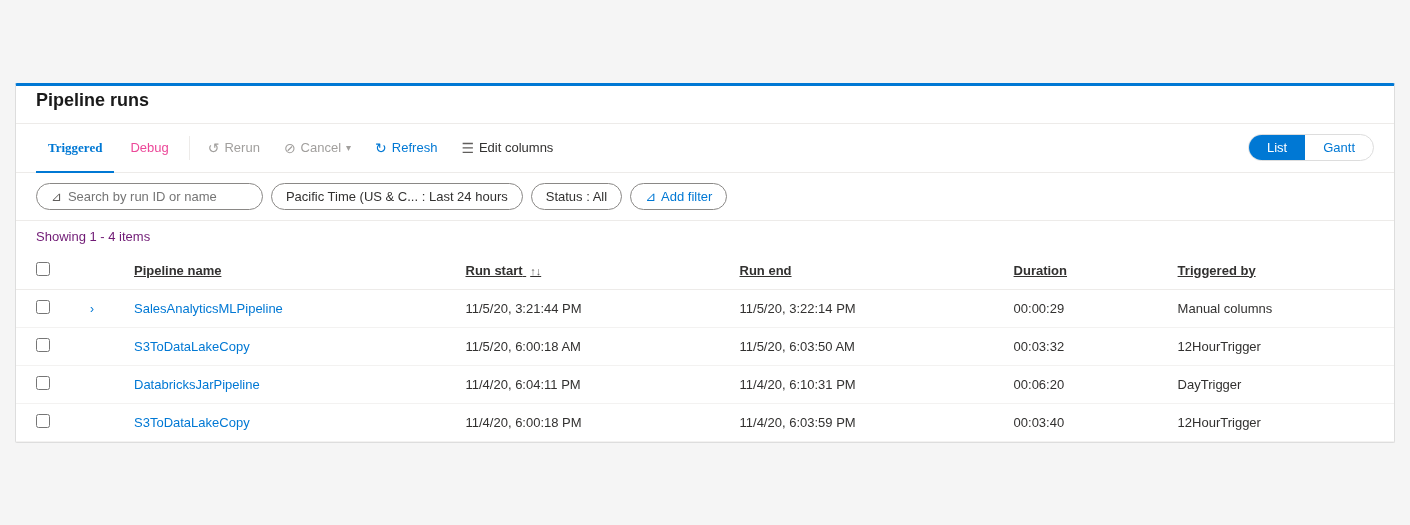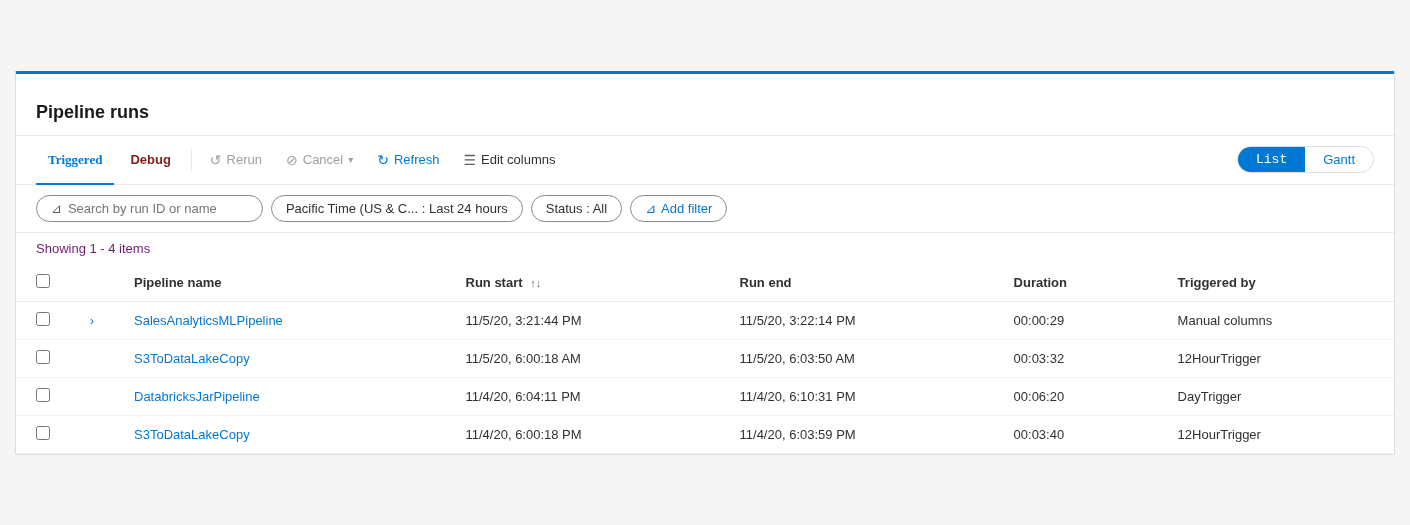--- a/index.html
+++ b/index.html
@@ -14,42 +14,41 @@
     }
     .container {
       width: 1380px;
       background: #fff;
       border: 1px solid #ddd;
       border-top: 3px solid #0078d4;
       border-radius: 2px;
       padding: 0;
     }
     .page-title {
-      padding: 28px 20px 12px 20px;
+      padding: 4px 20px 12px 20px;
       font-size: 18px;
       font-weight: 600;
       color: #1a1a1a;
       border-bottom: 1px solid #edebe9;
     }
     .toolbar {
       display: flex;
       align-items: center;
       padding: 8px 20px;
       border-bottom: 1px solid #edebe9;
       gap: 4px;
     }
     .tab {
       padding: 8px 12px;
       font-size: 13px;
       cursor: pointer;
-      color: #7f1d1d;
+      color: #ec4899;
       border: none;
       background: none;
       position: relative;
-      font-weight: bold;
     }
     .tab.active {
       color: #0078d4;
       font-weight: 600;
       font-family: Liberation Serif, serif;
     }
     .tab.active::after {
       content: '';
       position: absolute;
       bottom: -9px;
@@ -90,21 +89,20 @@
       padding: 5px 18px;
       font-size: 13px;
       cursor: pointer;
       border: none;
       background: none;
       color: #0078d4;
     }
     .toggle-btn.active {
       background: #0078d4;
       color: #fff;
-      font-family: Liberation Mono, monospace;
     }
     .filter-bar {
       display: flex;
       align-items: center;
       padding: 10px 20px;
       gap: 8px;
       border-bottom: 1px solid #edebe9;
     }
     .filter-pill {
       display: flex;
@@ -141,20 +139,21 @@
     }
     thead tr {
       border-bottom: 1px solid #edebe9;
     }
     th {
       padding: 10px 20px;
       text-align: left;
       font-weight: 600;
       font-size: 13px;
       color: #323130;
+      text-decoration: underline;
     }
     th.checkbox-col { width: 40px; }
     .sort-icon { font-size: 11px; color: #605e5c; margin-left: 4px; }
     tbody tr {
       border-bottom: 1px solid #f3f2f1;
     }
     td {
       padding: 10px 20px;
       font-size: 13px;
       color: #323130;

